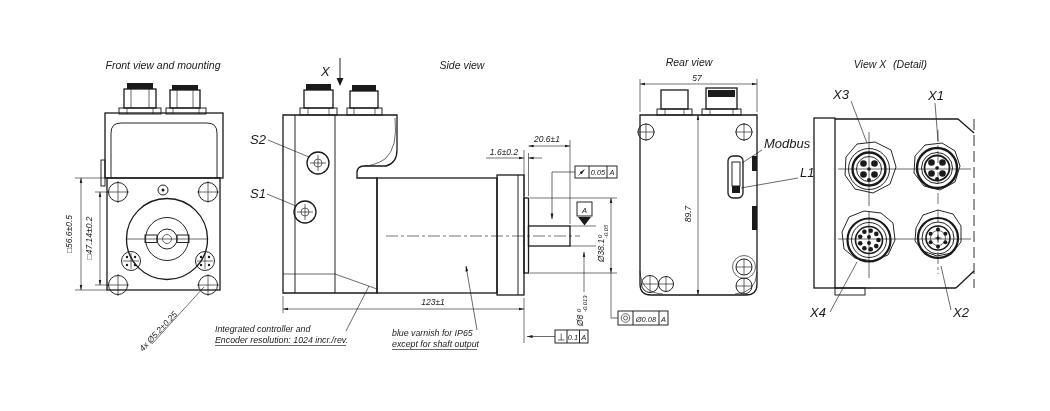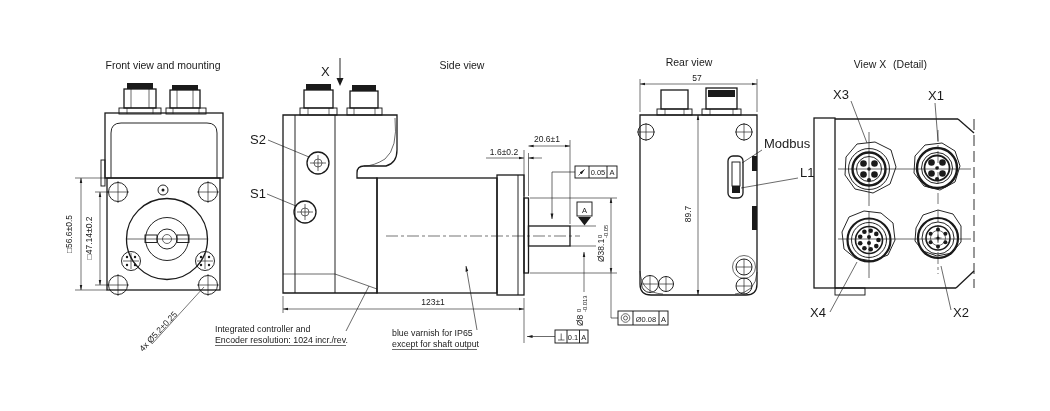--- a/index.html
+++ b/index.html
@@ -1,16 +1,16 @@
 <!DOCTYPE html>
 <html><head>
 <meta charset="utf-8">
 <style>
   html,body{margin:0;padding:0;background:#ffffff;}
-  .stage{position:relative;width:1050px;height:411px;background:#bef264;overflow:hidden;}
+  .stage{position:relative;width:1050px;height:411px;background:#bef264;overflow:hidden;font-style:italic;}
   svg{font-family:"Liberation Sans",sans-serif;}
   .ol{fill:none;stroke:#1a1a1a;stroke-width:1.3;}
   .ml{fill:none;stroke:#1a1a1a;stroke-width:0.95;}
   .tl{fill:none;stroke:#1a1a1a;stroke-width:0.65;}
   .dim{fill:none;stroke:#1a1a1a;stroke-width:0.6;}
   .cl{fill:none;stroke:#1a1a1a;stroke-width:0.6;stroke-dasharray:12 3 3 3;}
   .bl{fill:none;stroke:#1a1a1a;stroke-width:0.9;stroke-dasharray:11 5;}
   .fl{fill:#1a1a1a;stroke:none;}
   text{fill:#1a1a1a;stroke:none;}
   .title{font-size:10.5px;}

